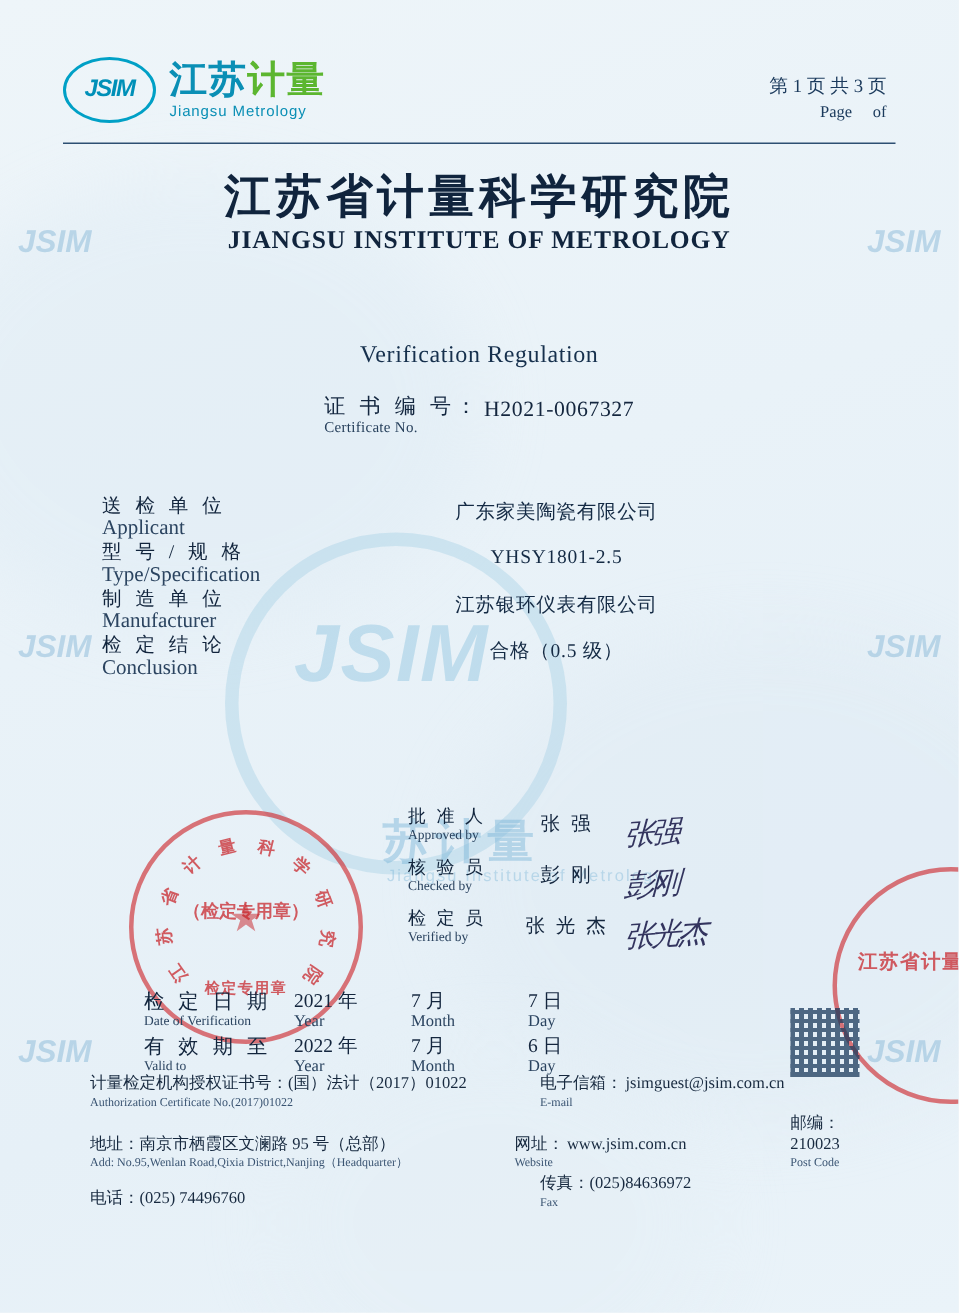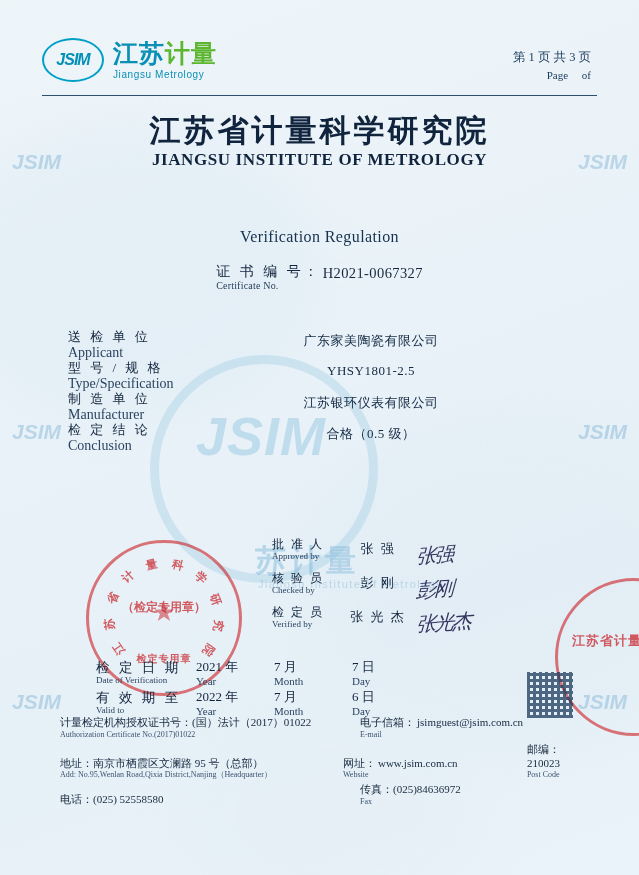--- a/index.html
+++ b/index.html
@@ -626,21 +626,21 @@
         <span class="f-en">Website</span>
       </div>
       <div>
         <span class="f-cn f-lab">邮编：</span><span class="f-val">210023</span>
         <span class="f-en">Post Code</span>
       </div>
     </div>
 
     <div class="f-row">
       <div class="w-left">
-        <span class="f-cn">电话：(025) 52558580</span>
+        <span class="f-cn">电话：(025) 74496760</span>
       </div>
       <div class="w-mid">
         <span class="f-cn">传真：(025)84636972</span>
         <span class="f-en">Fax</span>
       </div>
     </div>
   </div>
 
 </div>
 

